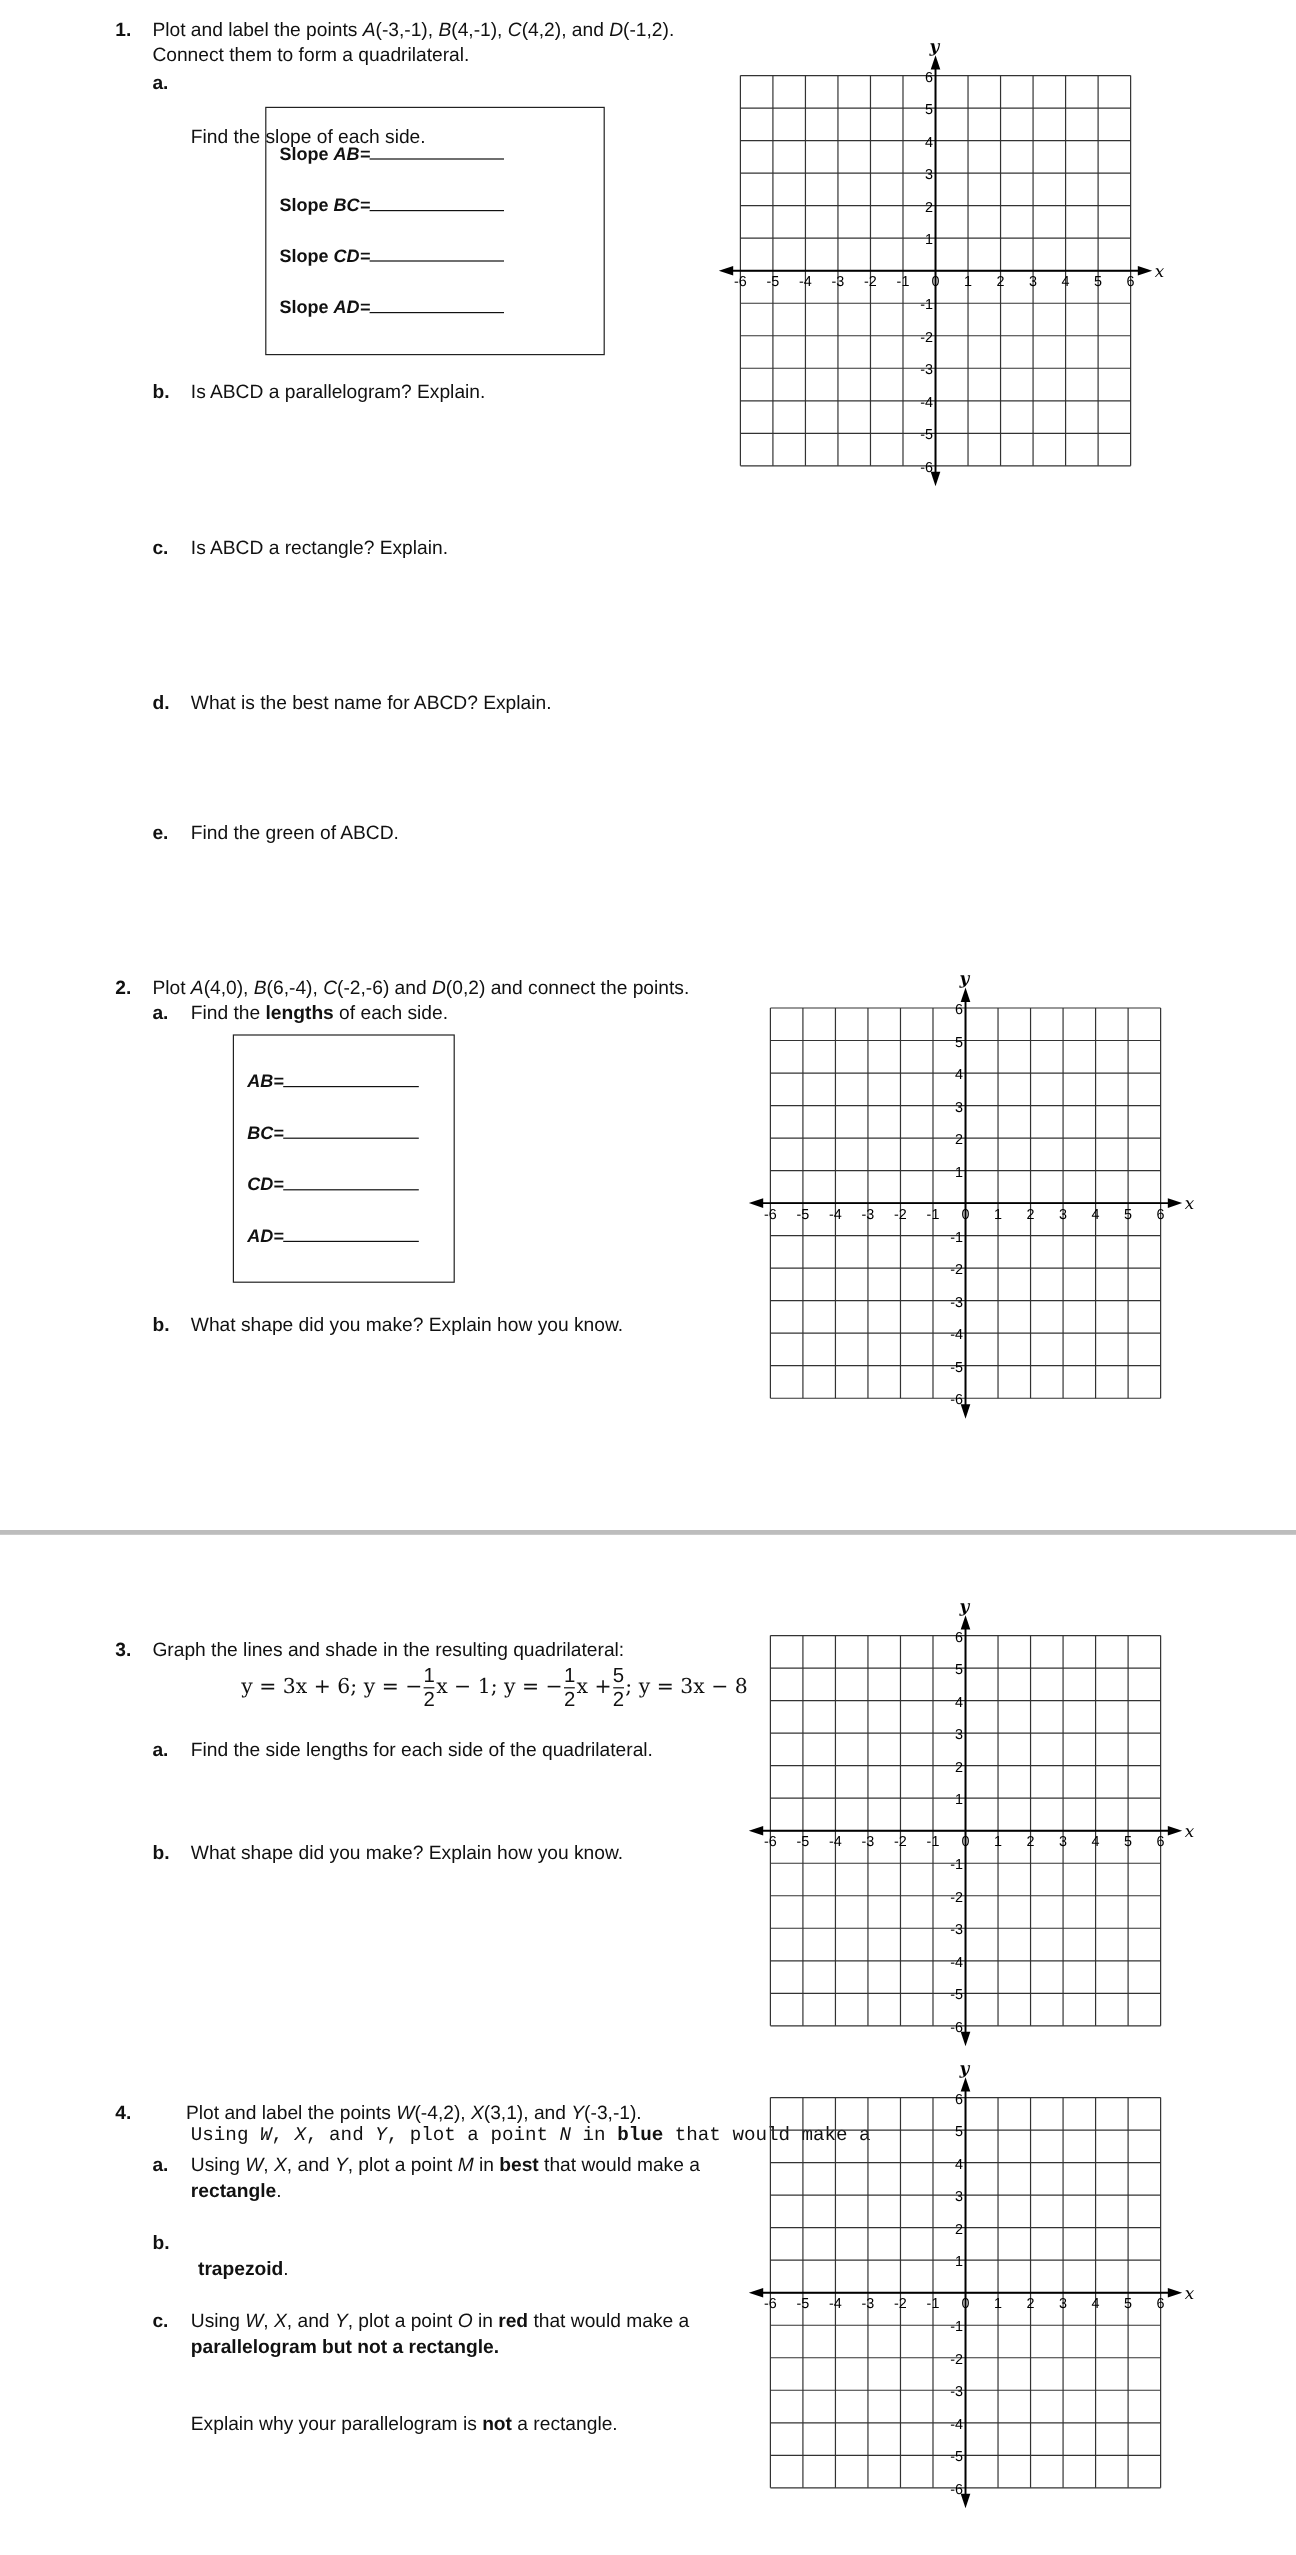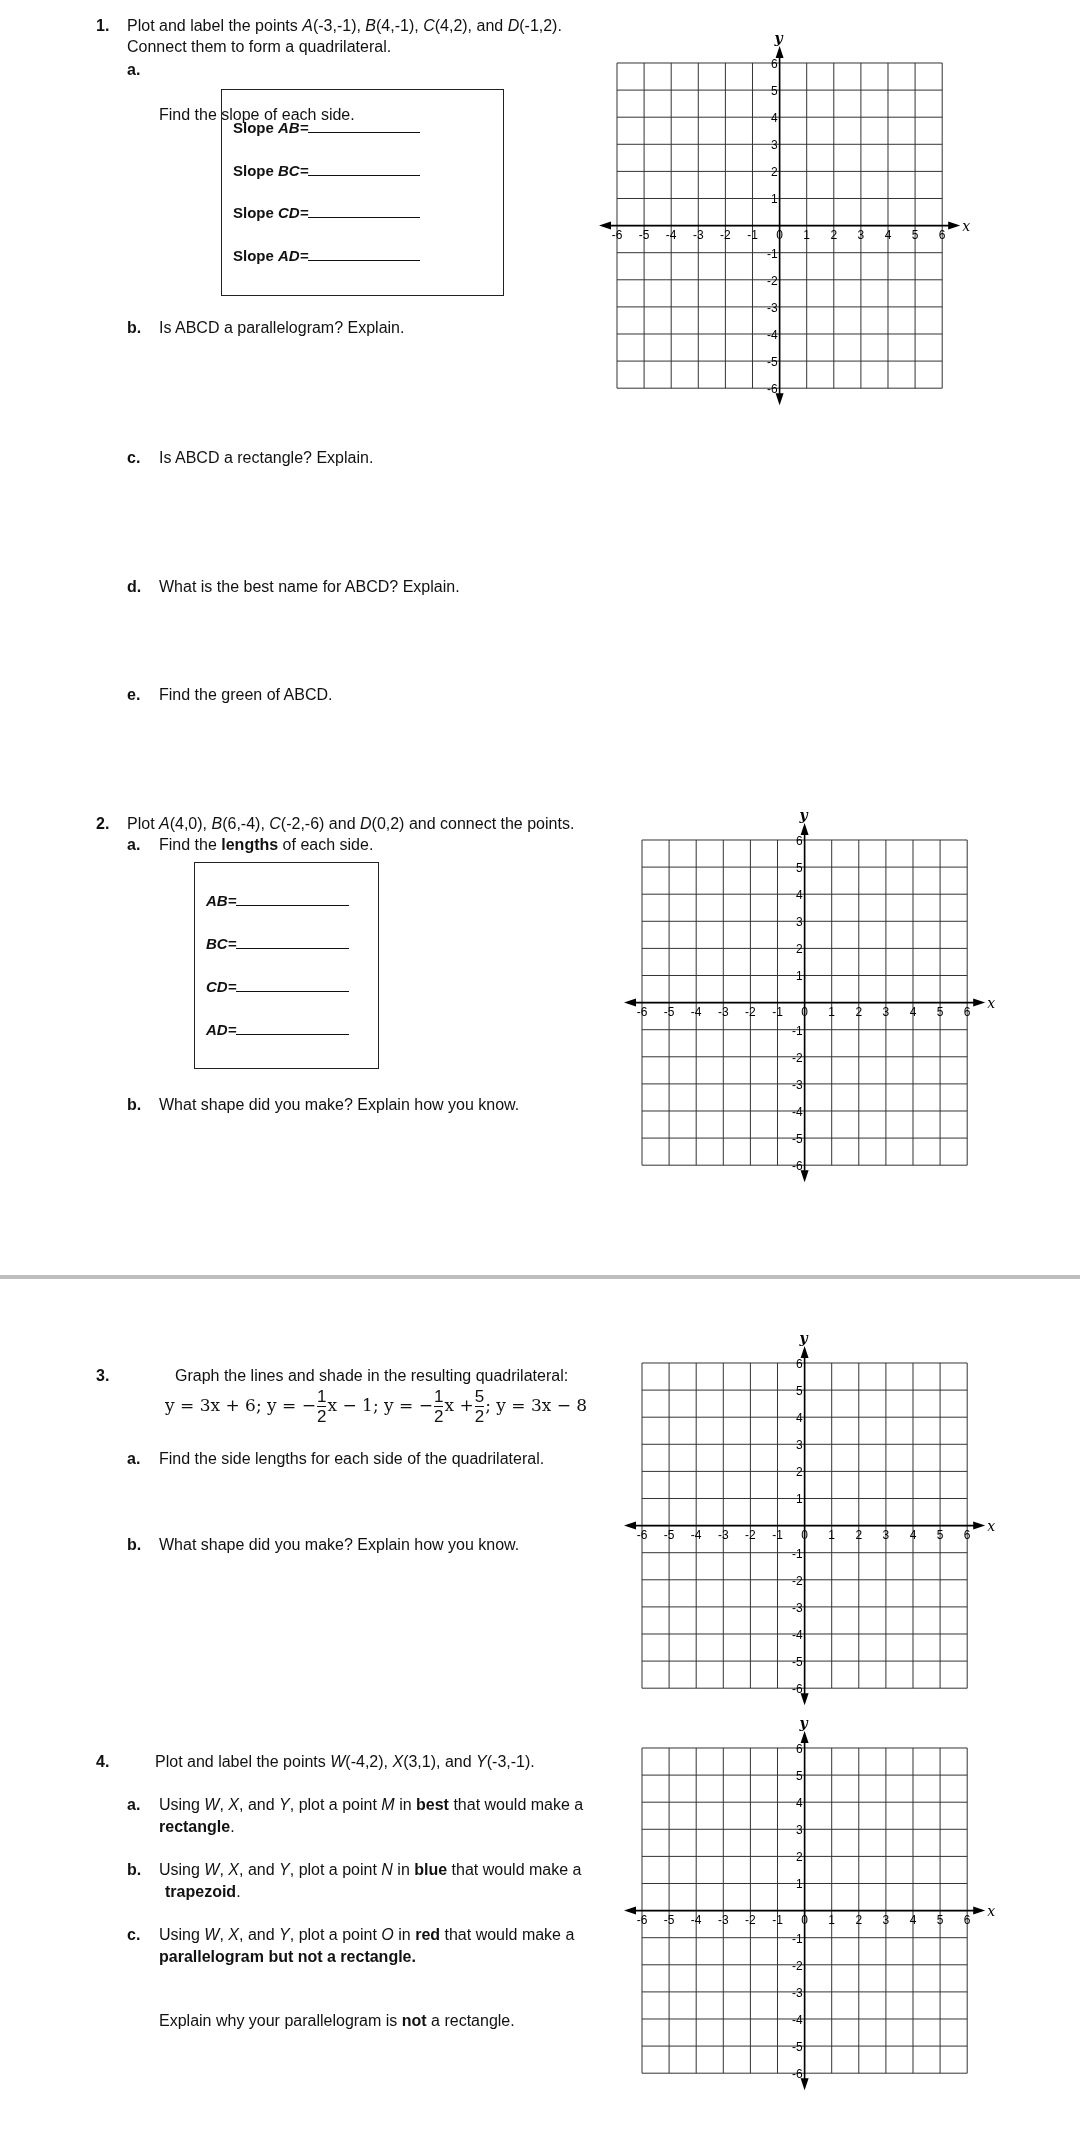--- a/index.html
+++ b/index.html
@@ -8,21 +8,21 @@
   .abs { position: absolute; }
   .txt { font-size: 16px; line-height: 20px; white-space: nowrap; }
   .num { font-weight: bold; }
   .box { position: absolute; border: 1.5px solid #222; box-sizing: border-box; }
   .entry { position: absolute; font-size: 15px; font-weight: bold; white-space: nowrap; }
   .entry i { font-style: italic; }
   .blank { display: inline-block; border-bottom: 1.5px solid #111; height: 14px; vertical-align: baseline; }
   .divider { position: absolute; left: 0; width: 1080px; height: 4px; background: #bdbdbd; }
   .grid { position: absolute; }
   .grid svg { display: block; overflow: visible; }
-  .eq { font-family: "DejaVu Serif", "Liberation Serif", serif; font-size: 17px; }
+  .eq { font-family: "DejaVu Serif", "Liberation Serif", serif; font-size: 17px; margin-left: 36px; }
   .frac { display: inline-block; vertical-align: middle; text-align: center; line-height: 17px; margin: 0 1px; font-family: "Liberation Sans", sans-serif; }
   .frac span { display: block; }
   .frac .bar { border-top: 1px solid #111; margin: 1px 0; height: 0; }
 </style>
 </head>
 <body>
 
 <div class="abs txt num" style="left:96px;top:16px;">1.</div>
 <div class="abs txt" style="left:127px;top:16px;"><span>Plot and label the points </span><i>A</i><span>(-3,-1), </span><i>B</i><span>(4,-1), </span><i>C</i><span>(4,2), and </span><i>D</i><span>(-1,2).</span></div>
 <div class="abs txt" style="left:127px;top:37px;">Connect them to form a quadrilateral.</div>
@@ -192,21 +192,21 @@
       <text x="180.60000000000002" y="281.9" text-anchor="end" font-family="Liberation Sans, sans-serif" font-size="12" fill="#000">-3</text>
       <text x="180.60000000000002" y="309" text-anchor="end" font-family="Liberation Sans, sans-serif" font-size="12" fill="#000">-4</text>
       <text x="180.60000000000002" y="336.1" text-anchor="end" font-family="Liberation Sans, sans-serif" font-size="12" fill="#000">-5</text>
       <text x="180.60000000000002" y="363.20000000000005" text-anchor="end" font-family="Liberation Sans, sans-serif" font-size="12" fill="#000">-6</text>
     </svg>
   </div>
 
 <div class="divider" style="top:1275px;"></div>
 
 <div class="abs txt num" style="left:96px;top:1366px;">3.</div>
-<div class="abs txt" style="left:127px;top:1366px;margin-left:48px;">Graph the lines and shade in the resulting quadrilateral:</div>
+<div class="abs txt" style="left:127px;top:1366px;">Graph the lines and shade in the resulting quadrilateral:</div>
 <div class="abs eq" style="left:165px;top:1388px;white-space:nowrap;">
   <span>y = 3x + 6; y = −</span><span class="frac"><span>1</span><span class="bar"></span><span>2</span></span><span>x − 1; y = −</span><span class="frac"><span>1</span><span class="bar"></span><span>2</span></span><span>x +</span><span class="frac"><span>5</span><span class="bar"></span><span>2</span></span><span>; y = 3x − 8</span>
 </div>
 <div class="abs txt num" style="left:127px;top:1449px;">a.</div>
 <div class="abs txt" style="left:159px;top:1449px;">Find the side lengths for each side of the quadrilateral.</div>
 <div class="abs txt num" style="left:127px;top:1535px;">b.</div>
 <div class="abs txt" style="left:159px;top:1535px;">What shape did you make? Explain how you know.</div>
 
 <div class="grid" style="left:622px;top:1330px;">
     <svg width="385.20000000000005" height="378.20000000000005" viewBox="0 0 385.20000000000005 378.20000000000005">
@@ -277,21 +277,21 @@
   </div>
 
 <div class="abs txt num" style="left:96px;top:1752px;">4.</div>
 <div class="abs txt" style="left:127px;top:1752px;margin-left:28px;"><span>Plot and label the points </span><i>W</i><span>(-4,2), </span><i>X</i><span>(3,1), and </span><i>Y</i><span>(-3,-1).</span></div>
 
 <div class="abs txt num" style="left:127px;top:1795px;">a.</div>
 <div class="abs txt" style="left:159px;top:1795px;"><span>Using </span><i>W</i><span>, </span><i>X</i><span>, and </span><i>Y</i><span>, plot a point </span><i>M</i><span> in </span><b>best</b><span> that would make a</span></div>
 <div class="abs txt" style="left:159px;top:1817px;"><b>rectangle</b><span>.</span></div>
 
 <div class="abs txt num" style="left:127px;top:1860px;">b.</div>
-<div class="abs txt" style="left:159px;top:1860px;"><span>Using </span><i>W</i><span>, </span><i>X</i><span>, and </span><i>Y</i><span>, plot a point </span><i>N</i><span> in </span><b>blue</b><span> that would make a</span></div>
+<div class="abs txt" style="left:159px;top:1769px;font-family:Liberation Mono, monospace;"><span>Using </span><i>W</i><span>, </span><i>X</i><span>, and </span><i>Y</i><span>, plot a point </span><i>N</i><span> in </span><b>blue</b><span> that would make a</span></div>
 <div class="abs txt" style="left:165px;top:1882px;"><b>trapezoid</b><span>.</span></div>
 
 <div class="abs txt num" style="left:127px;top:1925px;">c.</div>
 <div class="abs txt" style="left:159px;top:1925px;"><span>Using </span><i>W</i><span>, </span><i>X</i><span>, and </span><i>Y</i><span>, plot a point </span><i>O</i><span> in </span><b>red</b><span> that would make a</span></div>
 <div class="abs txt" style="left:159px;top:1947px;"><b>parallelogram but not a rectangle.</b><span></span></div>
 
 <div class="abs txt" style="left:159px;top:2011px;"><span>Explain why your parallelogram is </span><b>not</b><span> a rectangle.</span></div>
 
 <div class="grid" style="left:622px;top:1715px;">
     <svg width="385.20000000000005" height="378.20000000000005" viewBox="0 0 385.20000000000005 378.20000000000005">

